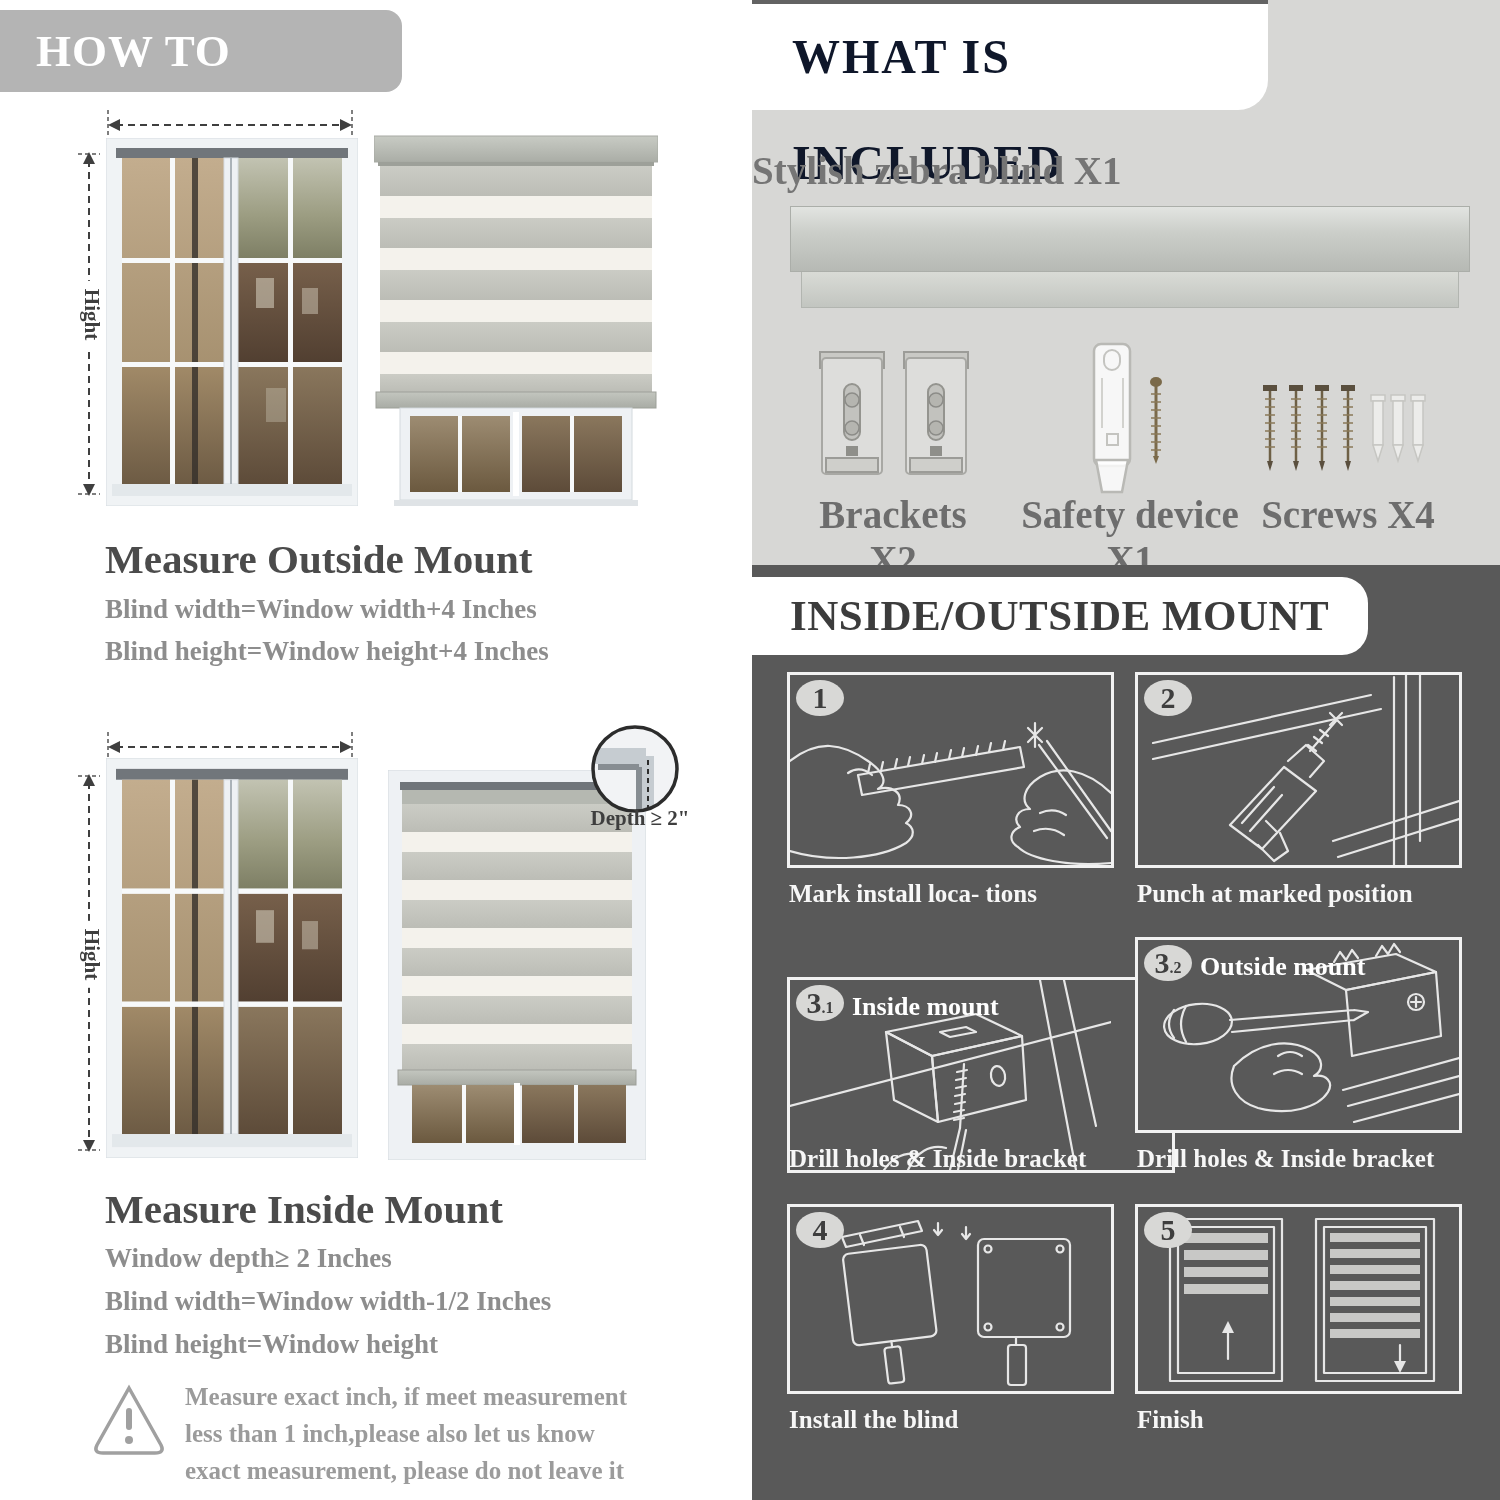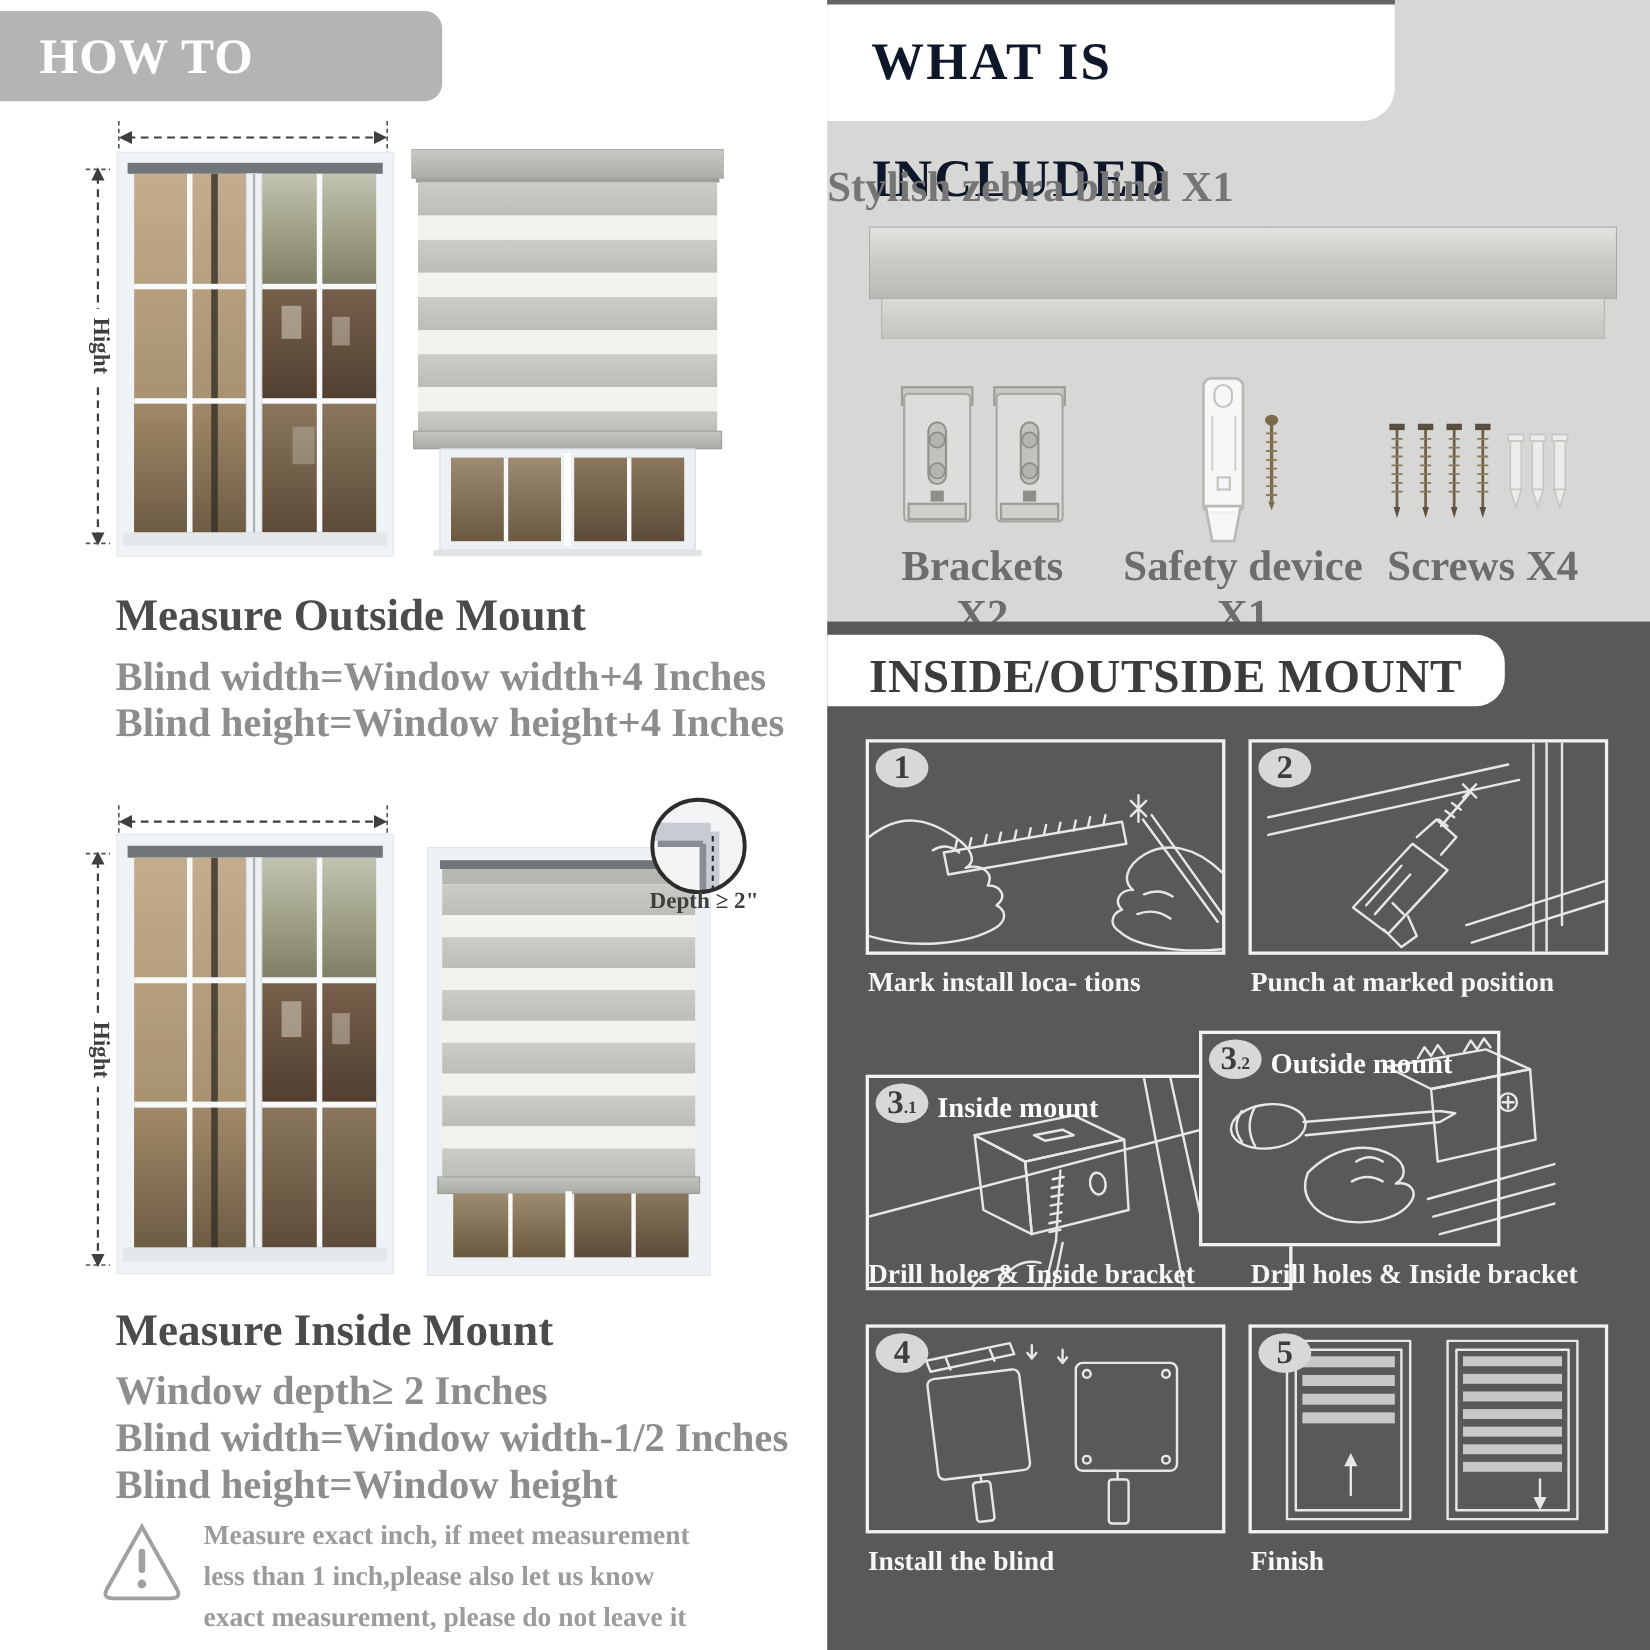--- a/index.html
+++ b/index.html
@@ -4,21 +4,21 @@
 <style>
   html,body{margin:0;padding:0;background:#ffffff;}
   #canvas{position:relative;width:1500px;height:1500px;background:#ffffff;overflow:hidden;
           font-family:Liberation Serif, serif;}
   .abs{position:absolute;}
   
   .banner-left{left:0;top:10px;width:402px;height:82px;background:#b4b4b4;
     border-radius:0 16px 16px 0;color:#ffffff;font-size:45px;font-weight:bold;
     line-height:82px;padding-left:36px;letter-spacing:1px;box-sizing:border-box;}
   .h-measure{color:#4b4b4b;font-size:41px;font-weight:bold;}
-  .sub-line{color:#8d8d8d;font-size:37px;font-weight:bold;}
+  .sub-line{color:#8d8d8d;font-size:27px;font-weight:bold;}
   .dim-label{background:#ffffff;color:#3f3f3f;font-size:21px;font-weight:bold;padding:0 10px;margin-top:32px;}
   .hight-label{transform:rotate(90deg);transform-origin:center;background:#ffffff;
     color:#3f3f3f;font-size:21px;font-weight:bold;padding:2px 8px;}
   .depth-label{color:#3e3e3e;font-size:21px;font-weight:bold;text-align:center;width:130px;}
   .warn-text{color:#9b9b9b;font-size:25px;font-weight:bold;width:460px;line-height:37px;}
   
   .included-bg{left:752px;top:0;width:748px;height:565px;background:#d7d7d5;}
   .topline{left:752px;top:0;width:516px;height:5px;background:#636363;}
   .banner-included{left:752px;top:4px;width:516px;height:106px;background:#ffffff;
     border-radius:0 0 30px 0;color:#0f172a;font-size:48px;font-weight:bold;line-height:106px;
@@ -26,21 +26,21 @@
   .blind-title{left:752px;top:148px;width:748px;text-align:left;color:#757575;
     font-size:39px;font-weight:bold;}
   .headrail-top{left:790px;top:206px;width:680px;height:66px;
     background:linear-gradient(180deg,#e2e4e1 0%,#cbcec9 40%,#b6b9b4 100%);
     border:1px solid #abaea9;box-sizing:border-box;}
   .headrail-bottom{left:801px;top:272px;width:658px;height:36px;
     background:linear-gradient(180deg,#d9dbd6 0%,#c2c5c0 100%);
     border:1px solid #b2b5b0;border-top:none;box-sizing:border-box;}
   .item-label{color:#6d6d6d;font-size:39px;font-weight:bold;text-align:center;}
   .dark-bg{left:752px;top:565px;width:748px;height:935px;background:#595959;}
-  .banner-mount{left:752px;top:577px;width:616px;height:65px;background:#ffffff;
+  .banner-mount{left:752px;top:577px;width:616px;height:78px;background:#ffffff;
     border-radius:0 26px 26px 0;color:#3c3c3c;font-size:43px;font-weight:bold;line-height:78px;
     padding-left:38px;letter-spacing:.5px;box-sizing:border-box;}
   .panel{position:absolute;border:3px solid #f2f2f2;box-sizing:border-box;background:#595959;}
   .badge{position:absolute;left:6px;top:5px;min-width:40px;height:36px;border-radius:50%;
     background:#d8d8d6;color:#3e3e3e;font-size:30px;font-weight:bold;text-align:center;
     line-height:36px;padding:0 4px;}
   .badge .sub{font-size:16px;font-weight:bold;}
   .panel-title{position:absolute;left:62px;top:12px;color:#ffffff;font-size:26px;font-weight:bold;}
   .caption{position:absolute;color:#f7f7f7;font-size:25px;font-weight:bold;}
   svg{display:block;}
@@ -394,21 +394,21 @@
       <path d="M174,84 L170,148"></path>
       <path d="M167,92 l10,-2 M166,100 l10,-2 M166,108 l10,-2 M165,116 l10,-2 M165,124 l10,-2 M164,132 l10,-2 M164,140 l10,-2"></path>
       <path d="M170,148 L160,190 M176,150 L168,190"></path>
       <path d="M118,190 C126,172 140,164 156,168 M94,190 C102,178 114,172 128,174"></path>
     </svg>
     <div class="badge"><span>3</span><span class="sub">.1</span></div>
     <div class="panel-title">Inside mount</div>
   </div>
   <div class="caption" style="left:789px;top:1145px">Drill holes &amp;  Inside bracket</div>
 
-  <div class="panel" style="left:1090px;top:937px;width:274px;height:196px">
+  <div class="panel" style="left:1135px;top:937px;width:327px;height:196px">
     <svg class="lineart" width="321" height="190" viewBox="0 0 321 190">
       <path d="M168,30 L258,14 L298,32 L208,50 Z"></path>
       <path d="M208,50 L298,32 L303,96 L214,116 Z"></path>
       <circle cx="278" cy="62" r="8"></circle>
       <path d="M273,62 h10 M278,57 v10"></path>
       <path d="M196,22 l6,-10 l6,8 l6,-10 l6,8 M238,16 l6,-10 l6,8 l6,-10 l6,8"></path>
       <ellipse cx="60" cy="84" rx="34" ry="20" transform="rotate(-6 60 84)"></ellipse>
       <path d="M36,70 q-10,14 0,28 M48,66 q-10,18 0,36"></path>
       <path d="M92,80 L216,70 M94,92 L216,80 M216,70 L230,72 L216,80"></path>
       <path d="M96,126 C120,102 150,98 172,110 C186,118 186,130 176,136 C188,134 196,142 190,152 C180,168 150,176 120,168 C100,162 88,146 96,126"></path>

